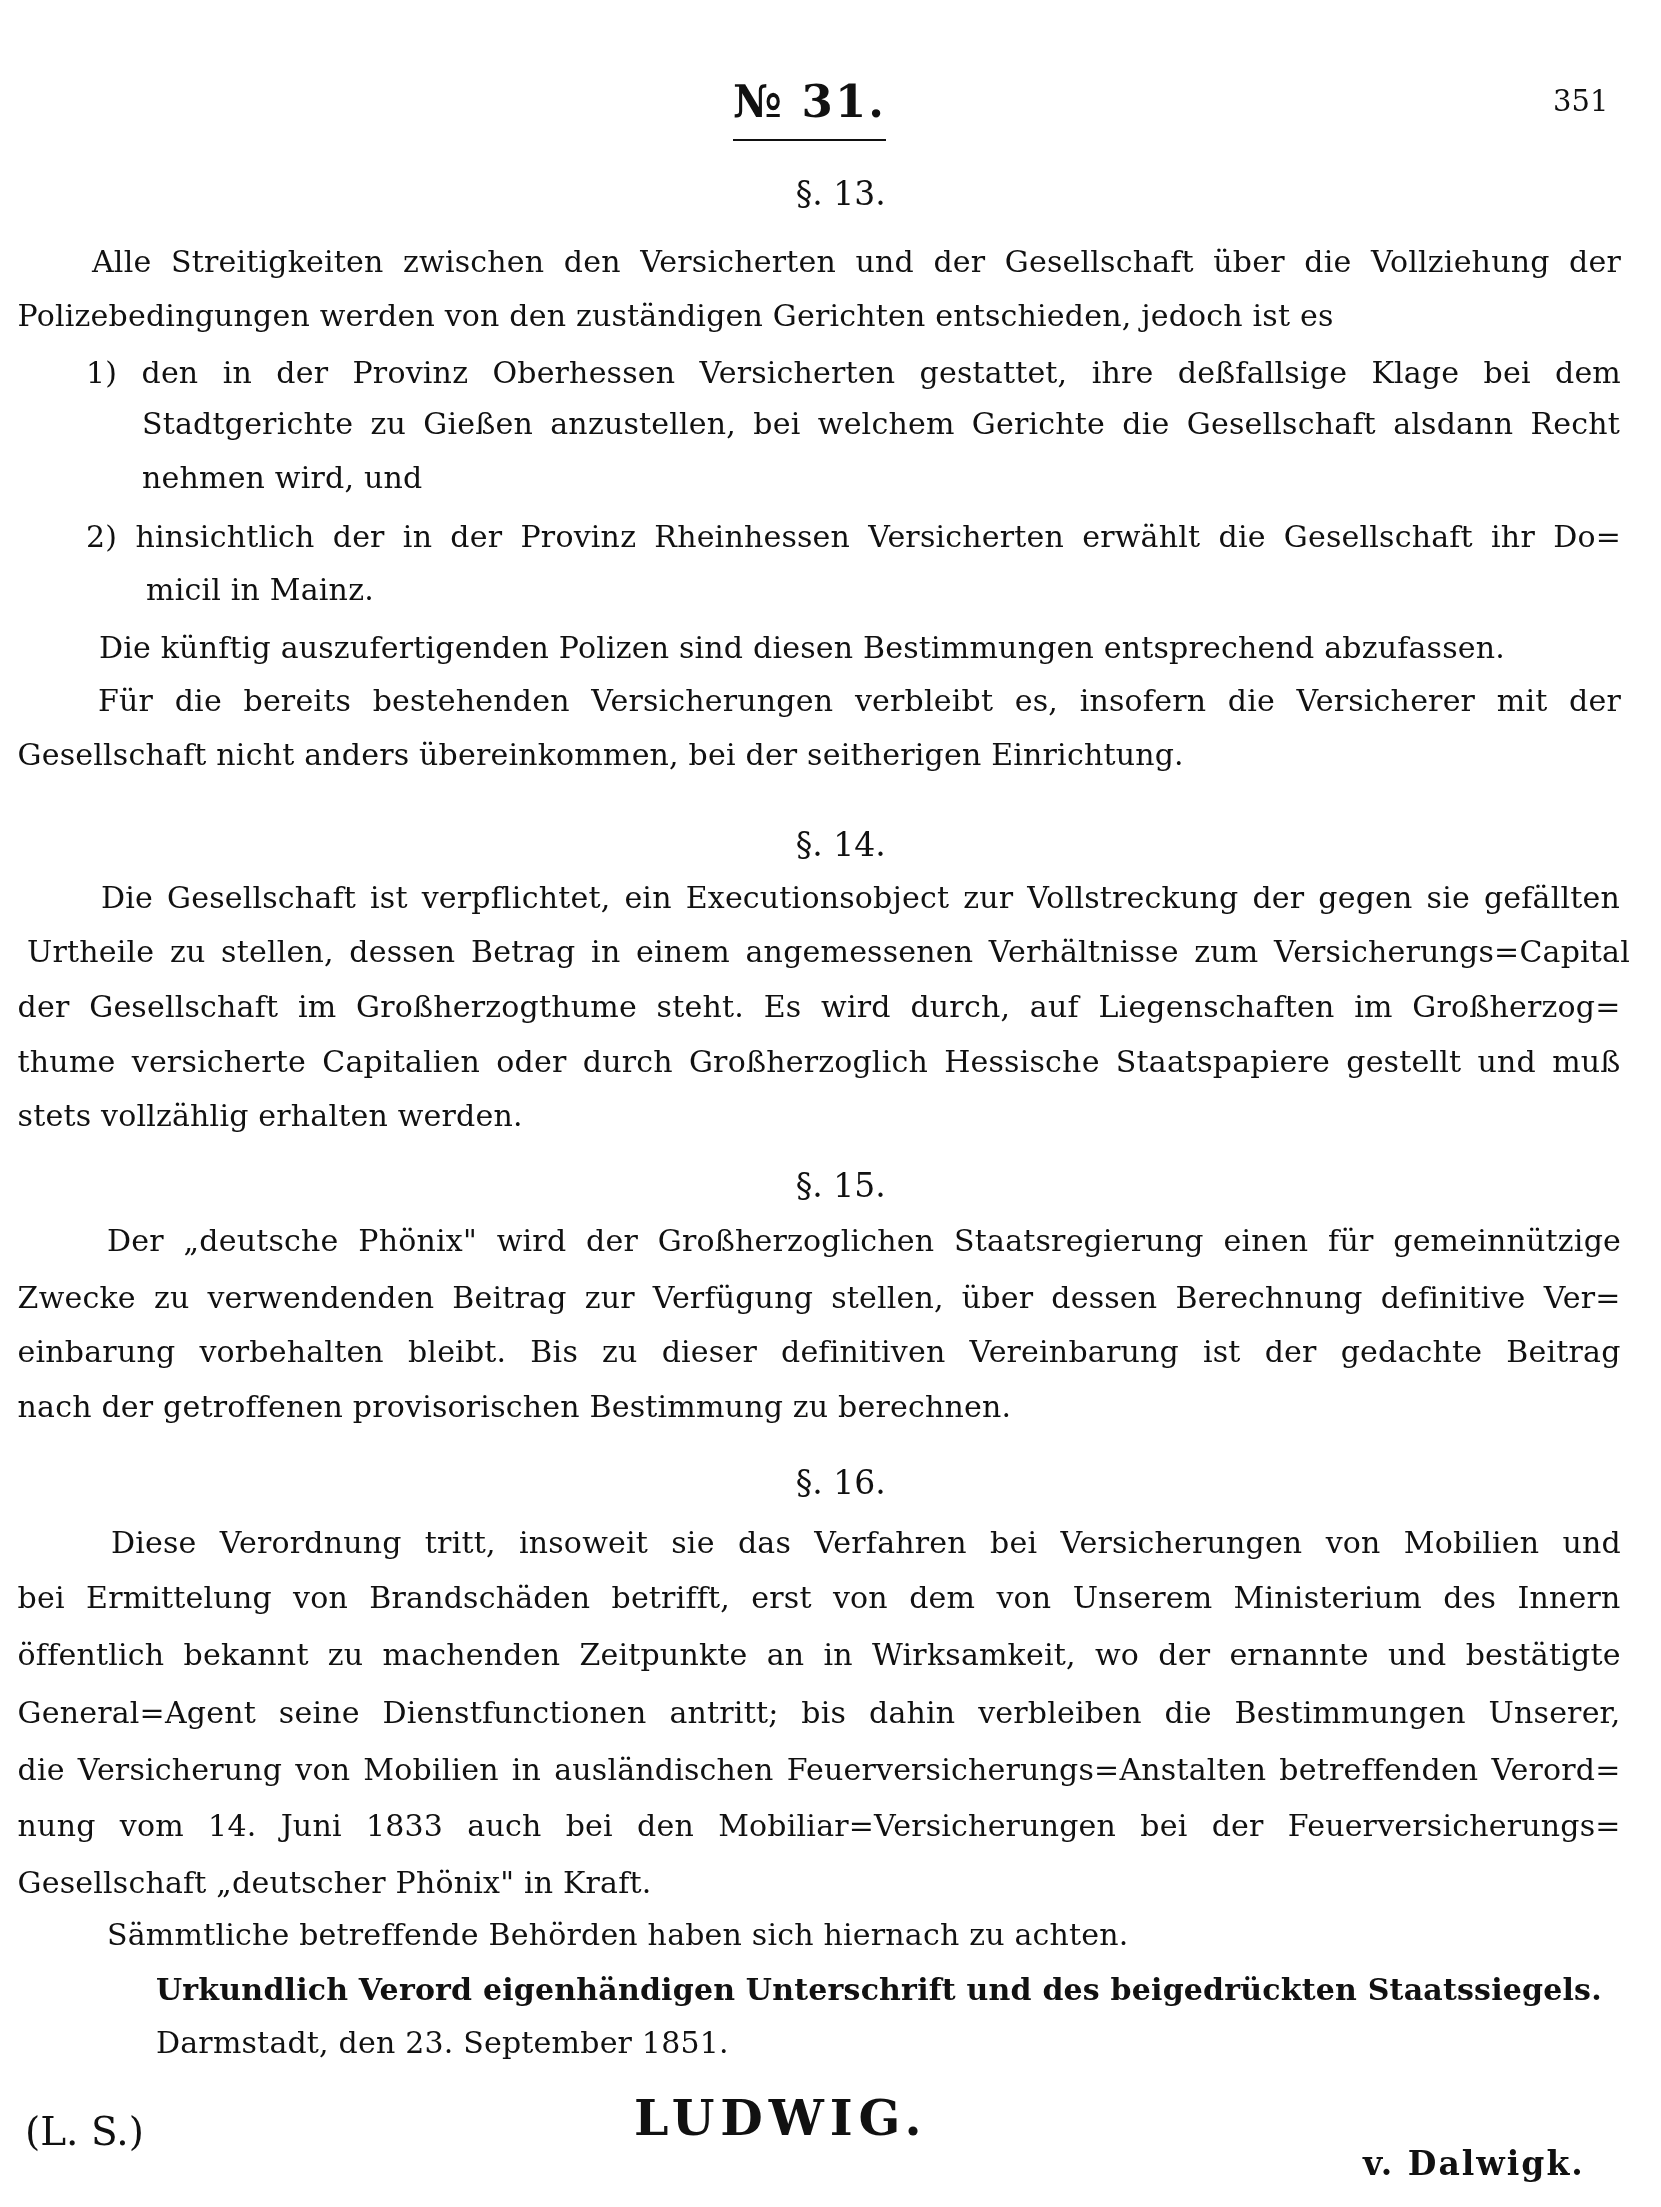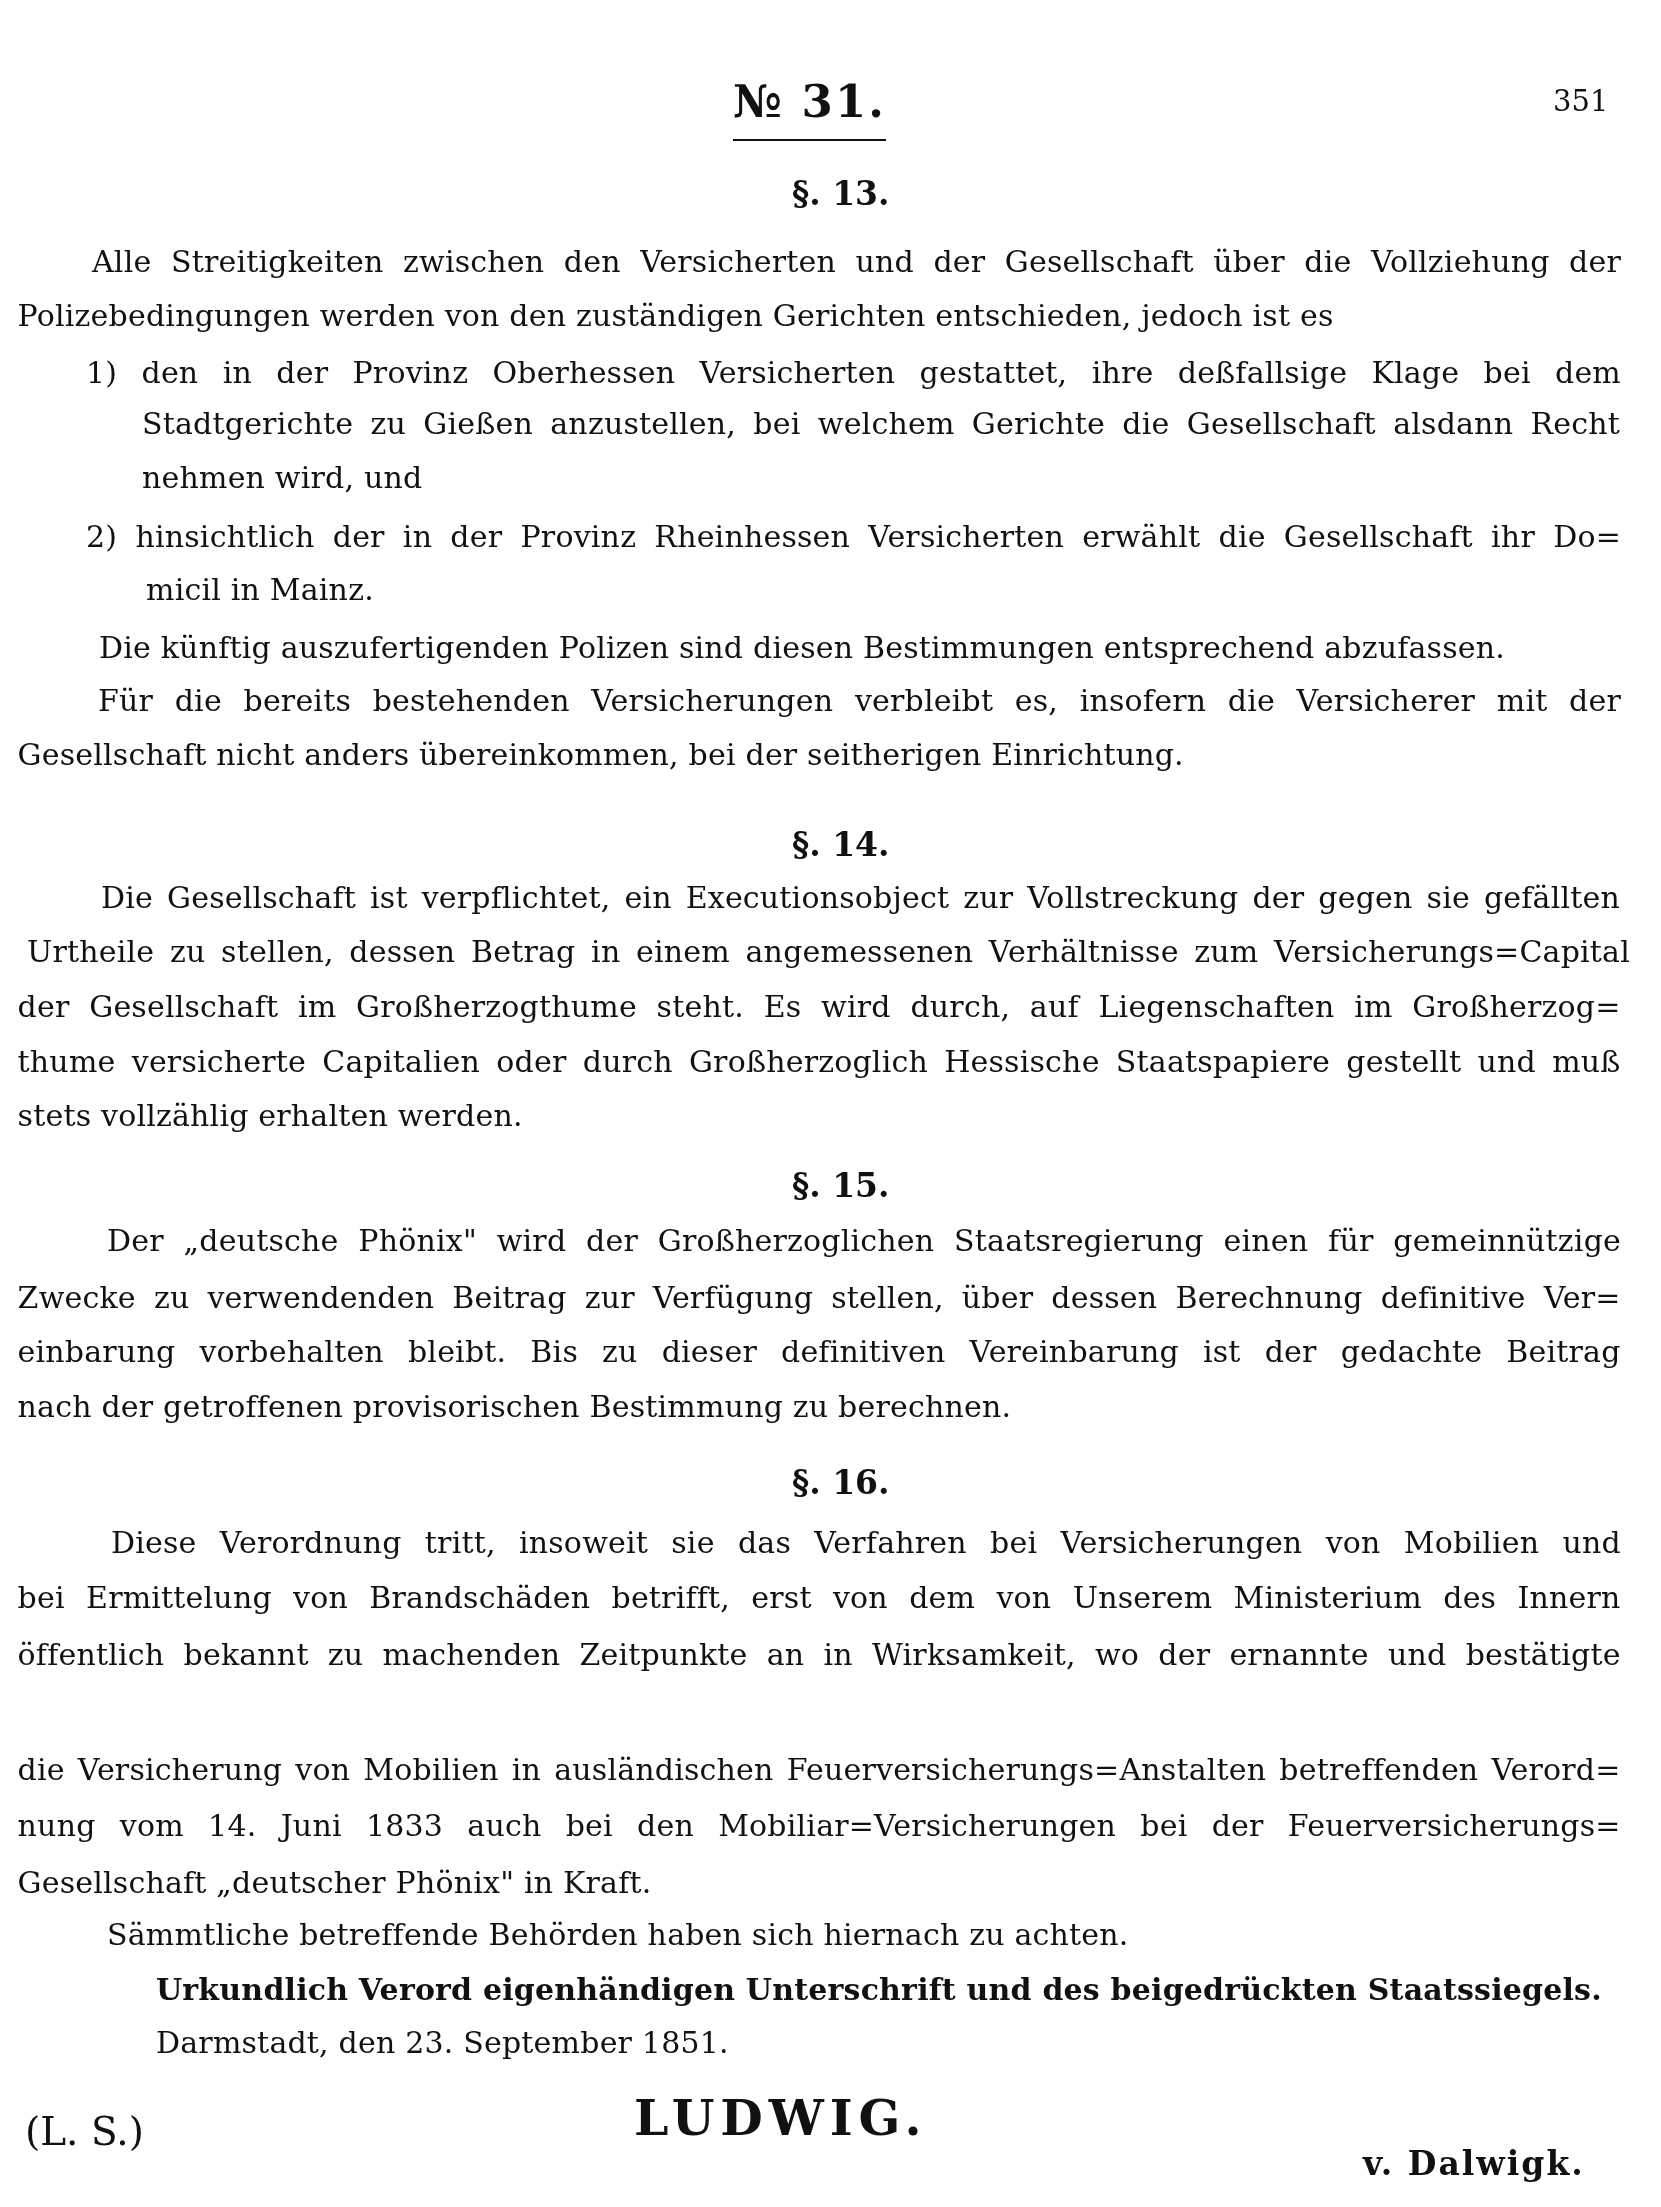--- a/index.html
+++ b/index.html
@@ -13,21 +13,21 @@
       position: absolute; left: 733px; top: 76px;
       font-size: 45px; font-weight: bold; letter-spacing: 2px;
       border-bottom: 2.9px solid #111; padding-bottom: 12px; line-height: 51px;
     }
     .hdr-page {
       position: absolute; left: 1553px; top: 84px;
       font-size: 29px; font-weight: normal; line-height: 35px;
     }
     .para-title {
       position: absolute; left: 0; width: 1662px; text-align: center;
-      font-size: 33px; line-height: 39px; padding-left: 19.5px; box-sizing: border-box; font-weight: bold;
+      font-size: 33px; line-height: 39px; padding-left: 19.5px; box-sizing: border-box;
     }
     .line {
       position: absolute; font-size: 30px; line-height: 39px; white-space: nowrap;
       letter-spacing: 0.2px;
     }
     .just { text-align: justify; text-align-last: justify; white-space: normal; }
     .sig-ls { position: absolute; left: 25px; top: 2107px; font-size: 39px; line-height: 49px; text-align: right; }
     .sig-ludwig { position: absolute; left: 634px; top: 2089px; font-size: 49px; font-weight: bold; letter-spacing: 5.9px; line-height: 59px; }
     .sig-dalwigk { position: absolute; left: 1363px; top: 2142px; font-size: 33px; font-weight: bold; letter-spacing: 2px; line-height: 43px; }
   </style>
@@ -61,20 +61,21 @@
   <div class="para-title" style="top:1166px">§. 15.</div>
   <div class="line just" style="left:107px; width:1514px; top:1221px">Der „deutsche Phönix" wird der Großherzoglichen Staatsregierung einen für gemeinnützige</div>
   <div class="line just" style="left:17.6px; width:1603px; top:1278px">Zwecke zu verwendenden Beitrag zur Verfügung stellen, über dessen Berechnung definitive Ver=</div>
   <div class="line just" style="left:17.6px; width:1603px; top:1332px">einbarung vorbehalten bleibt. Bis zu dieser definitiven Vereinbarung ist der gedachte Beitrag</div>
   <div class="line" style="left:17.6px; top:1387px">nach der getroffenen provisorischen Bestimmung zu berechnen.</div>
 
   <div class="para-title" style="top:1463px">§. 16.</div>
   <div class="line just" style="left:111px; width:1510px; top:1523px">Diese Verordnung tritt, insoweit sie das Verfahren bei Versicherungen von Mobilien und</div>
   <div class="line just" style="left:17.6px; width:1603px; top:1578px">bei Ermittelung von Brandschäden betrifft, erst von dem von Unserem Ministerium des Innern</div>
   <div class="line just" style="left:17.6px; width:1603px; top:1635px">öffentlich bekannt zu machenden Zeitpunkte an in Wirksamkeit, wo der ernannte und bestätigte</div>
+  <div class="line just" style="left:17.6px; width:1603px; top:1693px">General=Agent seine Dienstfunctionen antritt; bis dahin verbleiben die Bestimmungen Unserer,</div>
   <div class="line just" style="left:17.6px; width:1603px; top:1750px">die Versicherung von Mobilien in ausländischen Feuerversicherungs=Anstalten betreffenden Verord=</div>
   <div class="line just" style="left:17.6px; width:1603px; top:1806px">nung vom 14. Juni 1833 auch bei den Mobiliar=Versicherungen bei der Feuerversicherungs=</div>
   <div class="line" style="left:17.6px; top:1863px">Gesellschaft „deutscher Phönix" in Kraft.</div>
   <div class="line" style="left:107px; top:1915px">Sämmtliche betreffende Behörden haben sich hiernach zu achten.</div>
   <div class="line" style="left:156px; top:1970px; font-weight:bold">Urkundlich Verord eigenhändigen Unterschrift und des beigedrückten Staatssiegels.</div>
   <div class="line" style="left:156px; top:2023px">Darmstadt, den 23. September 1851.</div>
 
   <div class="sig-ls">(L. S.)</div>
   <div class="sig-ludwig">LUDWIG.</div>
   <div class="sig-dalwigk">v. Dalwigk.</div>

